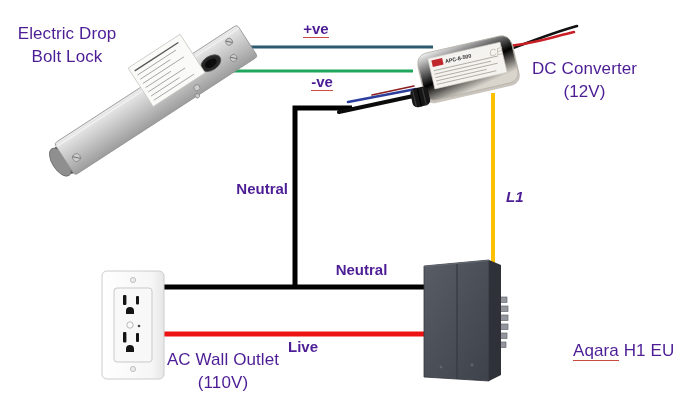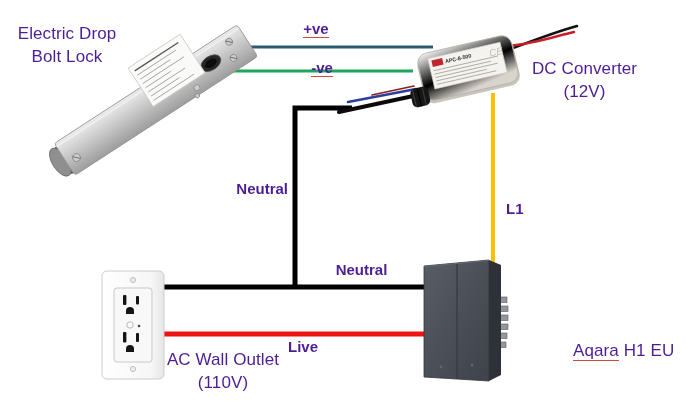--- a/index.html
+++ b/index.html
@@ -207,25 +207,25 @@
   </div>
 
   <div class="lbl comp-label left-align" style="left:533px;top:339px;width:135px;">
     <div><span class="red-underline">Aqara</span><span> H1 EU</span></div>
   </div>
 
   <div class="lbl wire-label big" style="left:293px;top:20px;width:46px;text-align:center;">
     <span class="red-underline">+ve</span>
   </div>
 
-  <div class="lbl wire-label big" style="left:299px;top:59px;width:46px;text-align:center;">
+  <div class="lbl wire-label big" style="left:299px;top:73px;width:46px;text-align:center;">
     <span class="red-underline">-ve</span>
   </div>
 
   <div class="lbl wire-label right-align" style="left:234px;top:180px;width:54px;">Neutral</div>
 
   <div class="lbl wire-label" style="left:333px;top:261px;width:57px;text-align:center;">Neutral</div>
 
   <div class="lbl wire-label" style="left:288px;top:338px;width:36px;">Live</div>
 
-  <div class="lbl wire-label big" style="left:506px;top:200px;">L1</div>
+  <div class="lbl wire-label big" style="left:506px;top:188px;font-style:italic;">L1</div>
 
 </div>
 
 </body></html>

